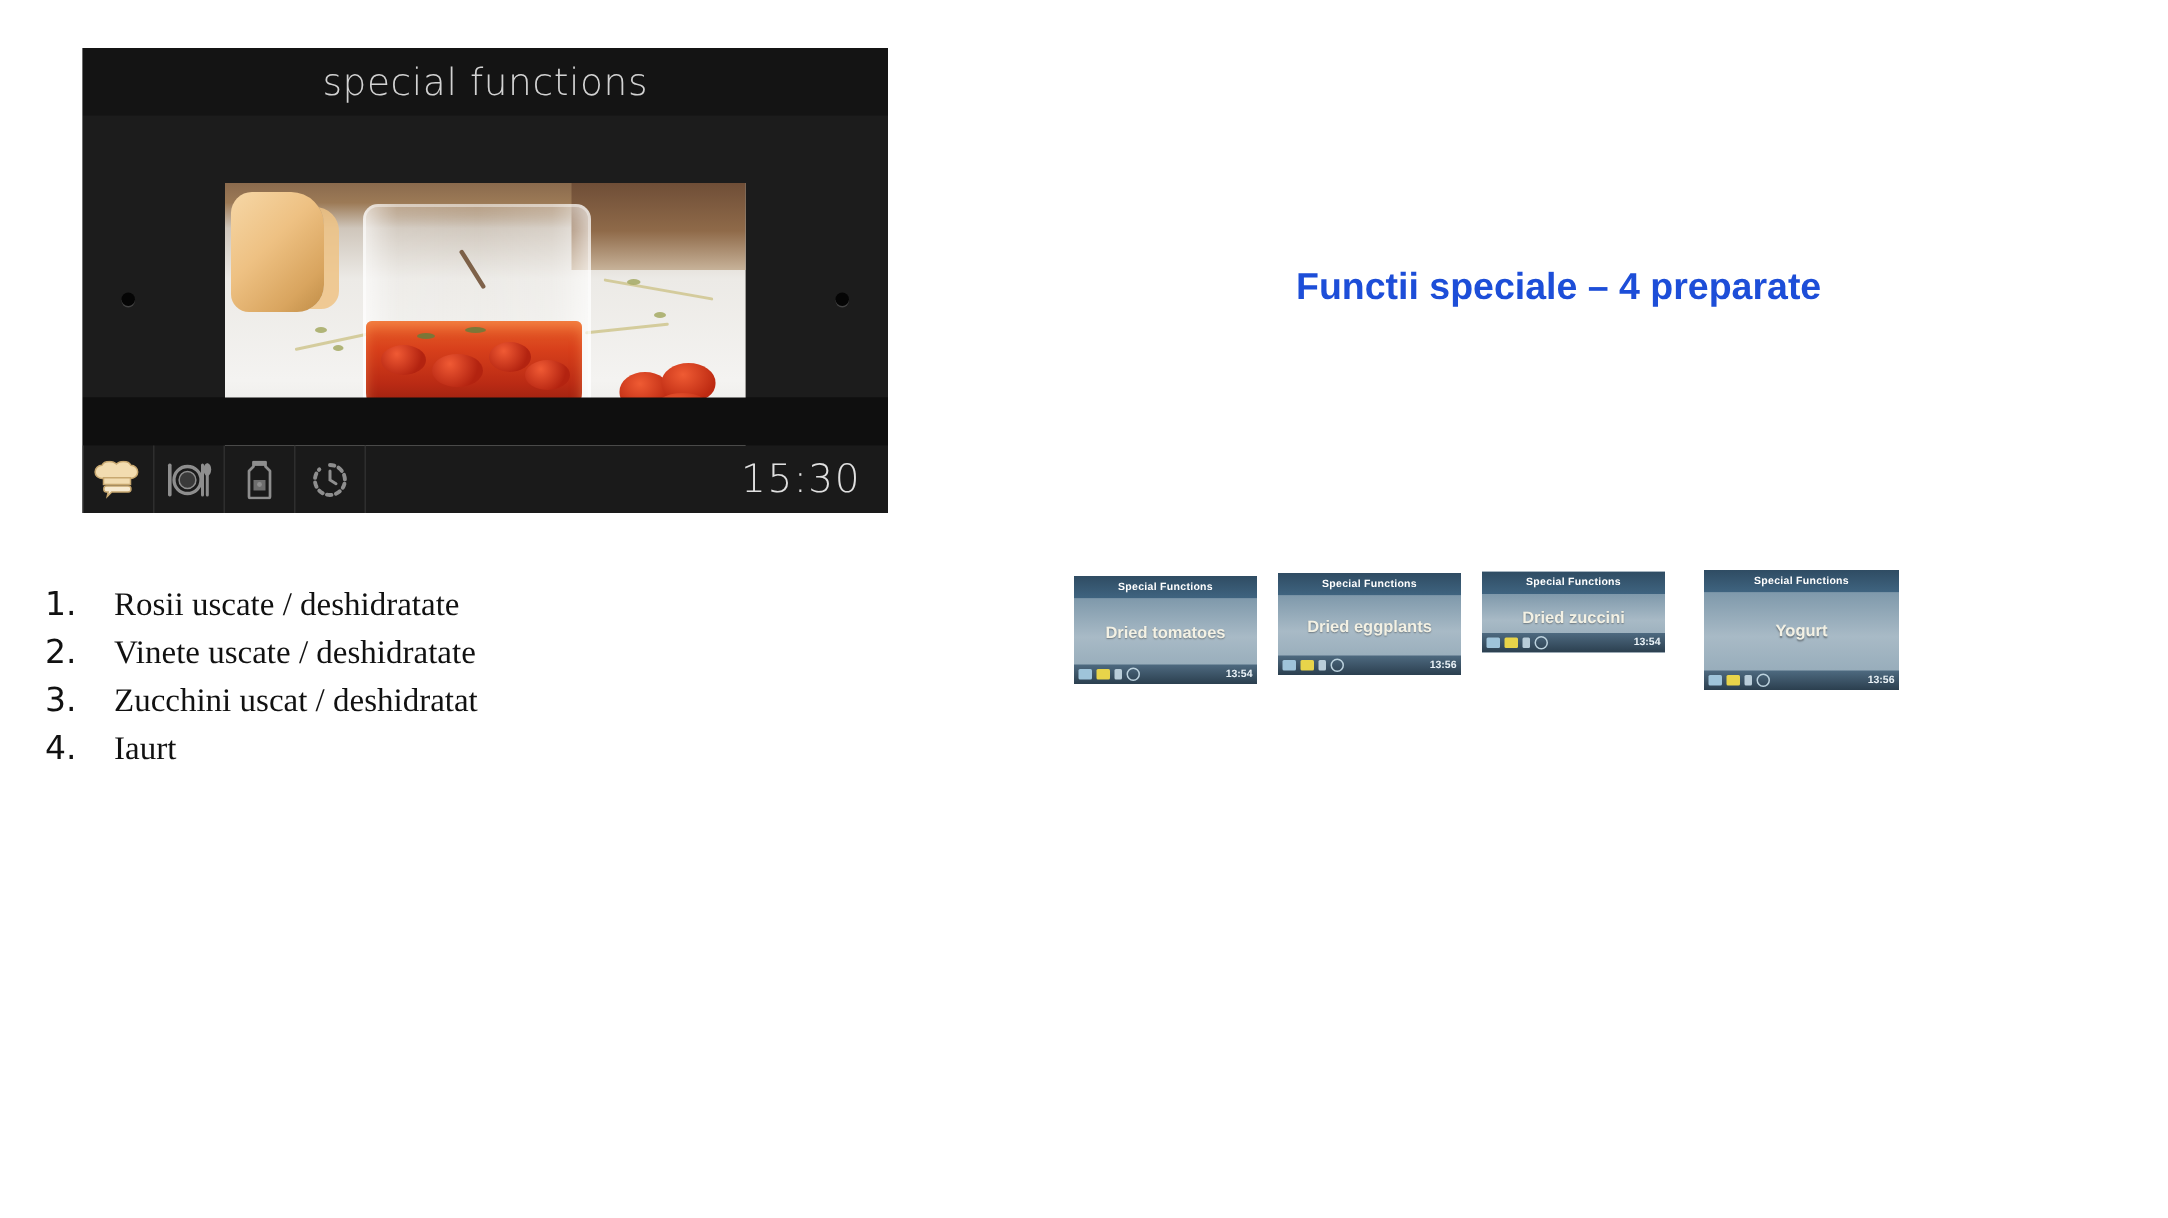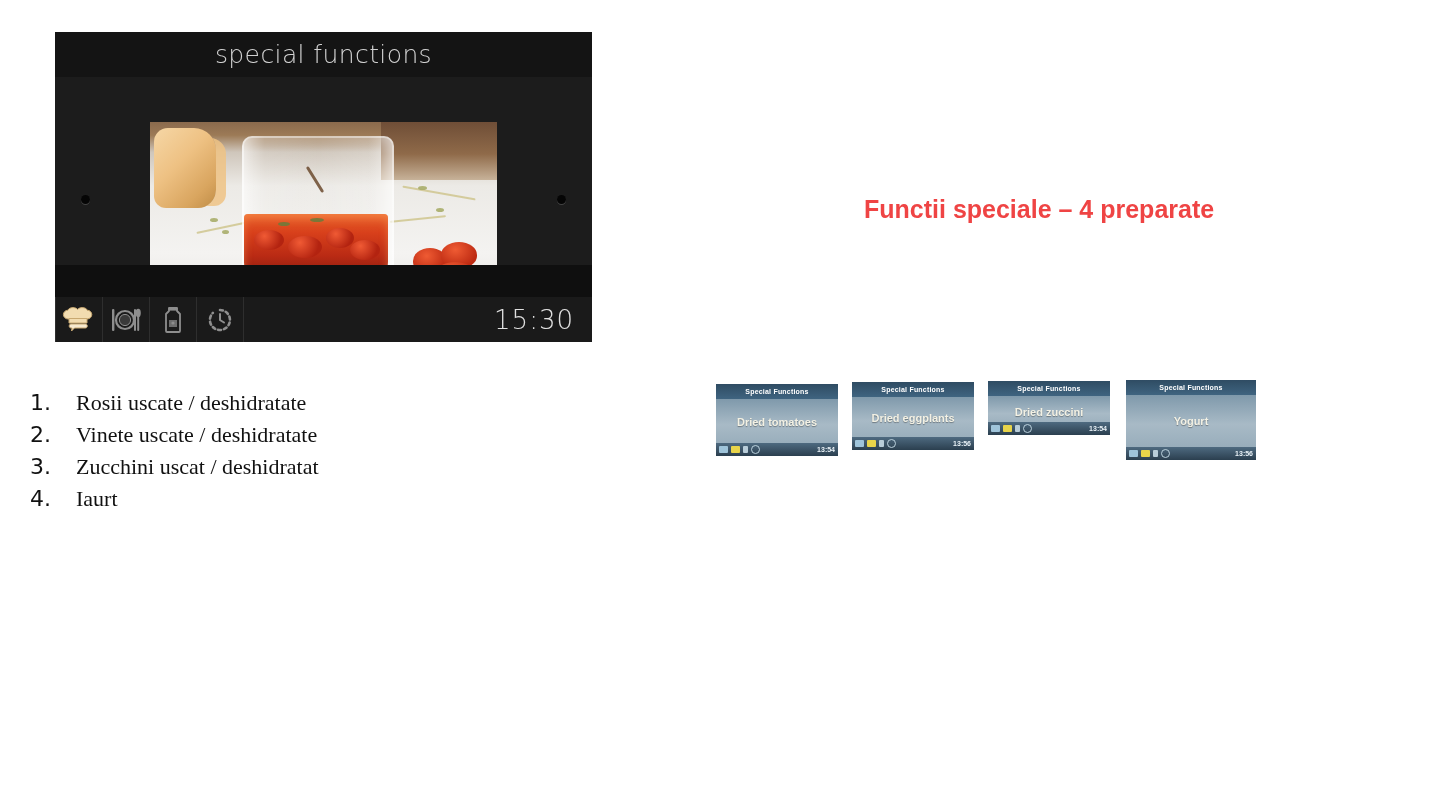--- a/index.html
+++ b/index.html
@@ -177,22 +177,22 @@
     font-size: 26px;
     font-family: "DejaVu Sans", sans-serif;
     font-weight: 300;
     letter-spacing: 1px;
   }
 
   
   .slide-heading {
     position: absolute;
     left: 864px;
-    top: 195px;
-    color: #ef4444;
+    top: 177px;
+    color: #1d4ed8;
     font-size: 25px;
     font-weight: bold;
     font-family: "Liberation Sans", sans-serif;
     white-space: nowrap;
   }
 
   
   .ol-list {
     position: absolute;
     left: 30px;
@@ -226,21 +226,21 @@
     top: 0;
     width: 122px;
     height: 76px;
     background: #9fb2c0;
     overflow: hidden;
     box-shadow: 0 0 0 1px #ffffff;
   }
   .thumb.t0 { left: 0px;   top: 4px;  height: 72px; }
   .thumb.t1 { left: 136px; top: 2px;  height: 68px; }
   .thumb.t2 { left: 272px; top: 1px;  height: 54px; }
-  .thumb.t3 { left: 410px; top: 0px;  height: 80px; width: 130px; }
+  .thumb.t3 { left: 420px; top: 0px;  height: 80px; width: 130px; }
   .thumb-head {
     height: 15px;
     background: linear-gradient(to bottom,#2f4c63,#3f6480);
     display: flex;
     align-items: center;
     justify-content: center;
   }
   .thumb-head span {
     color: #ffffff;
     font-size: 7px;

